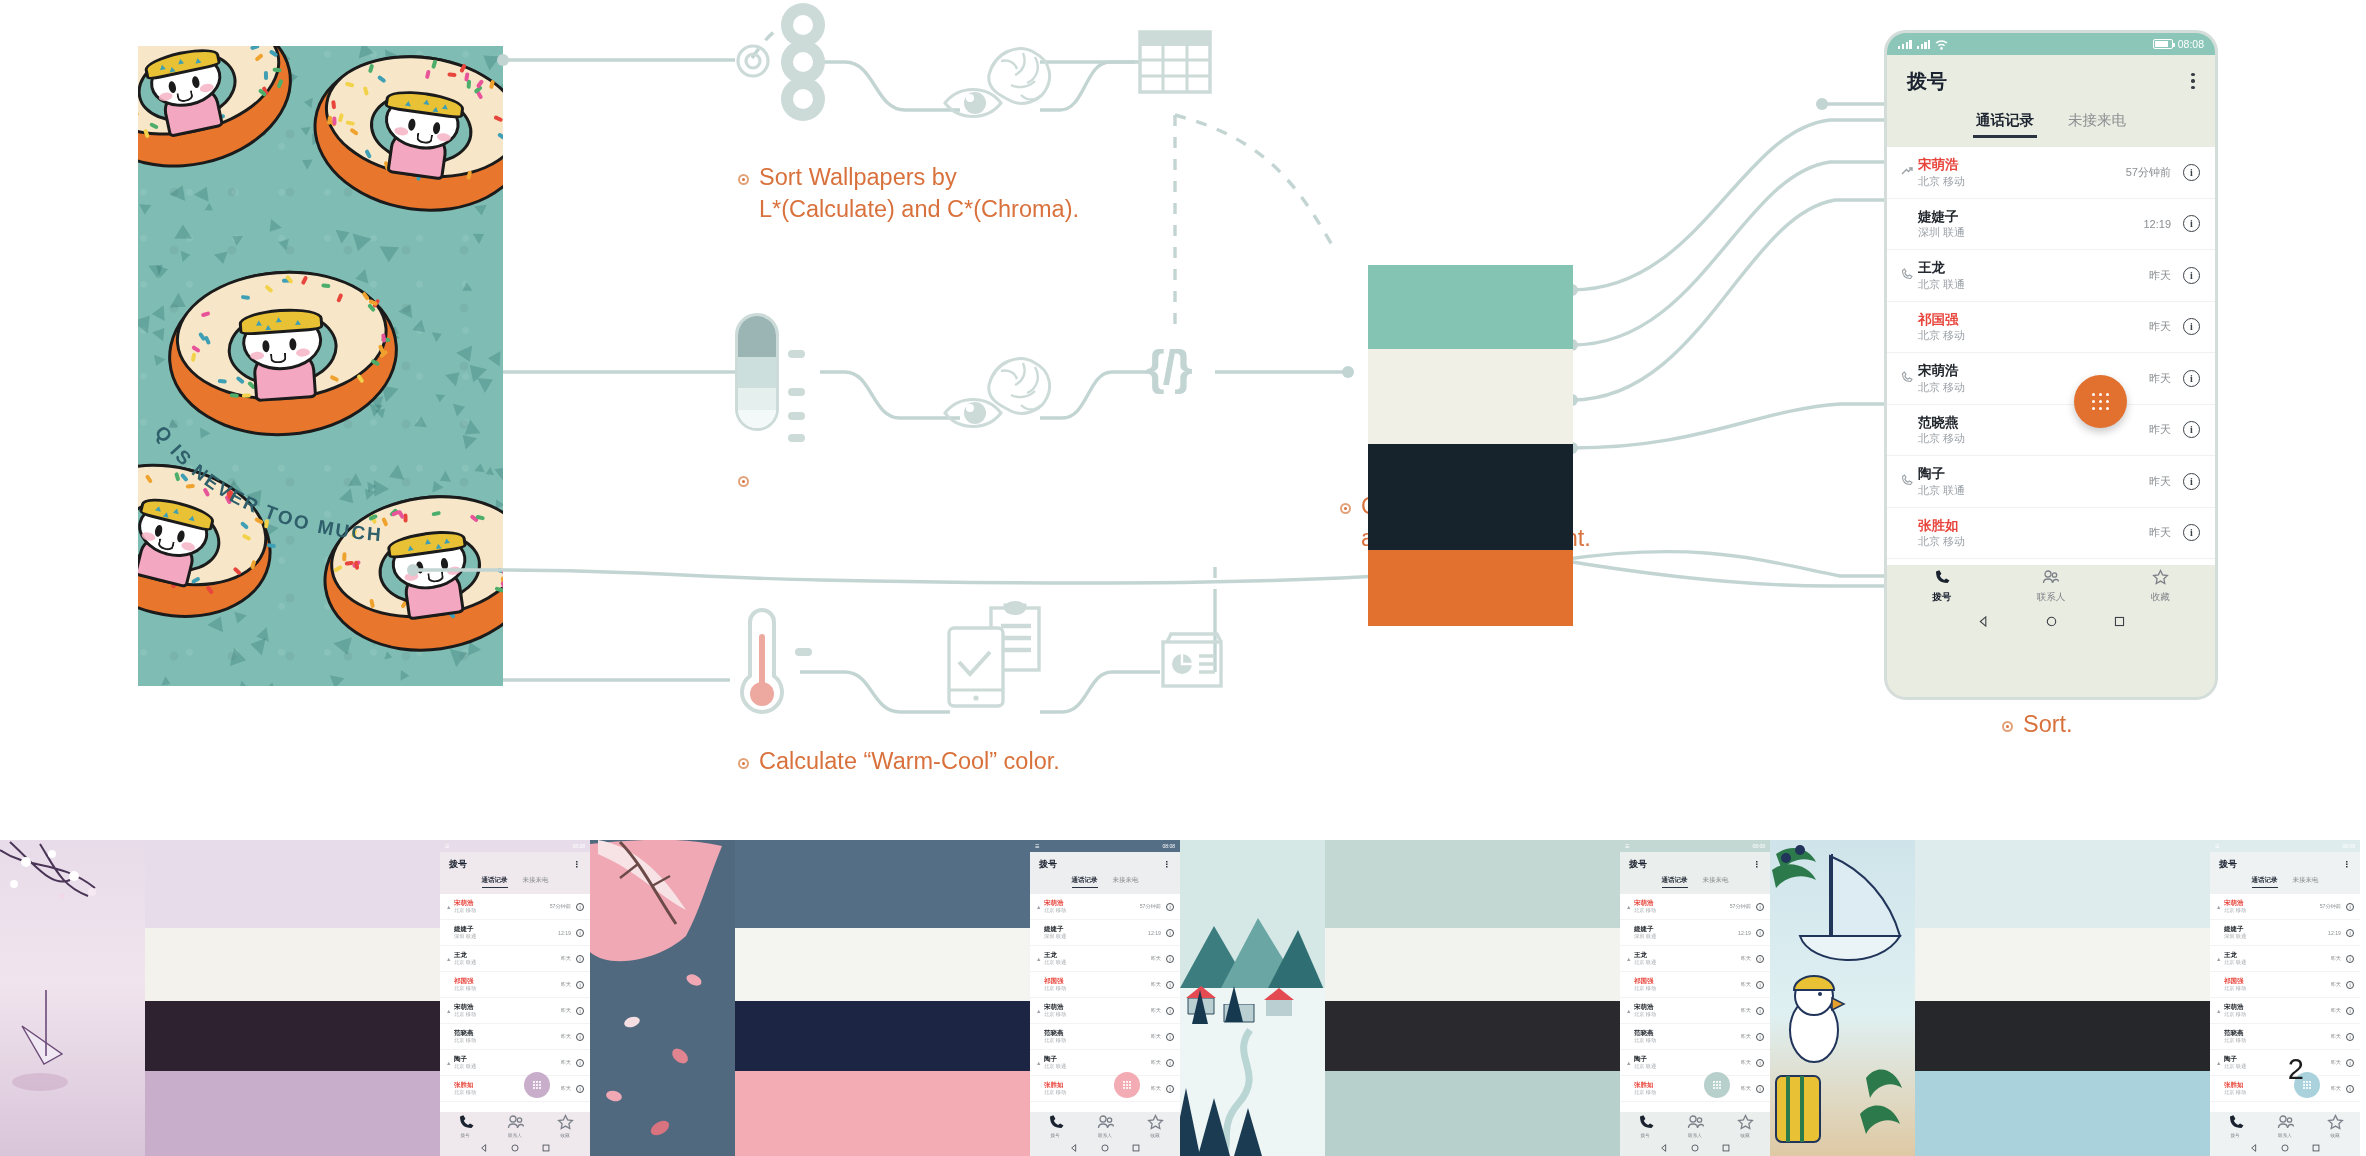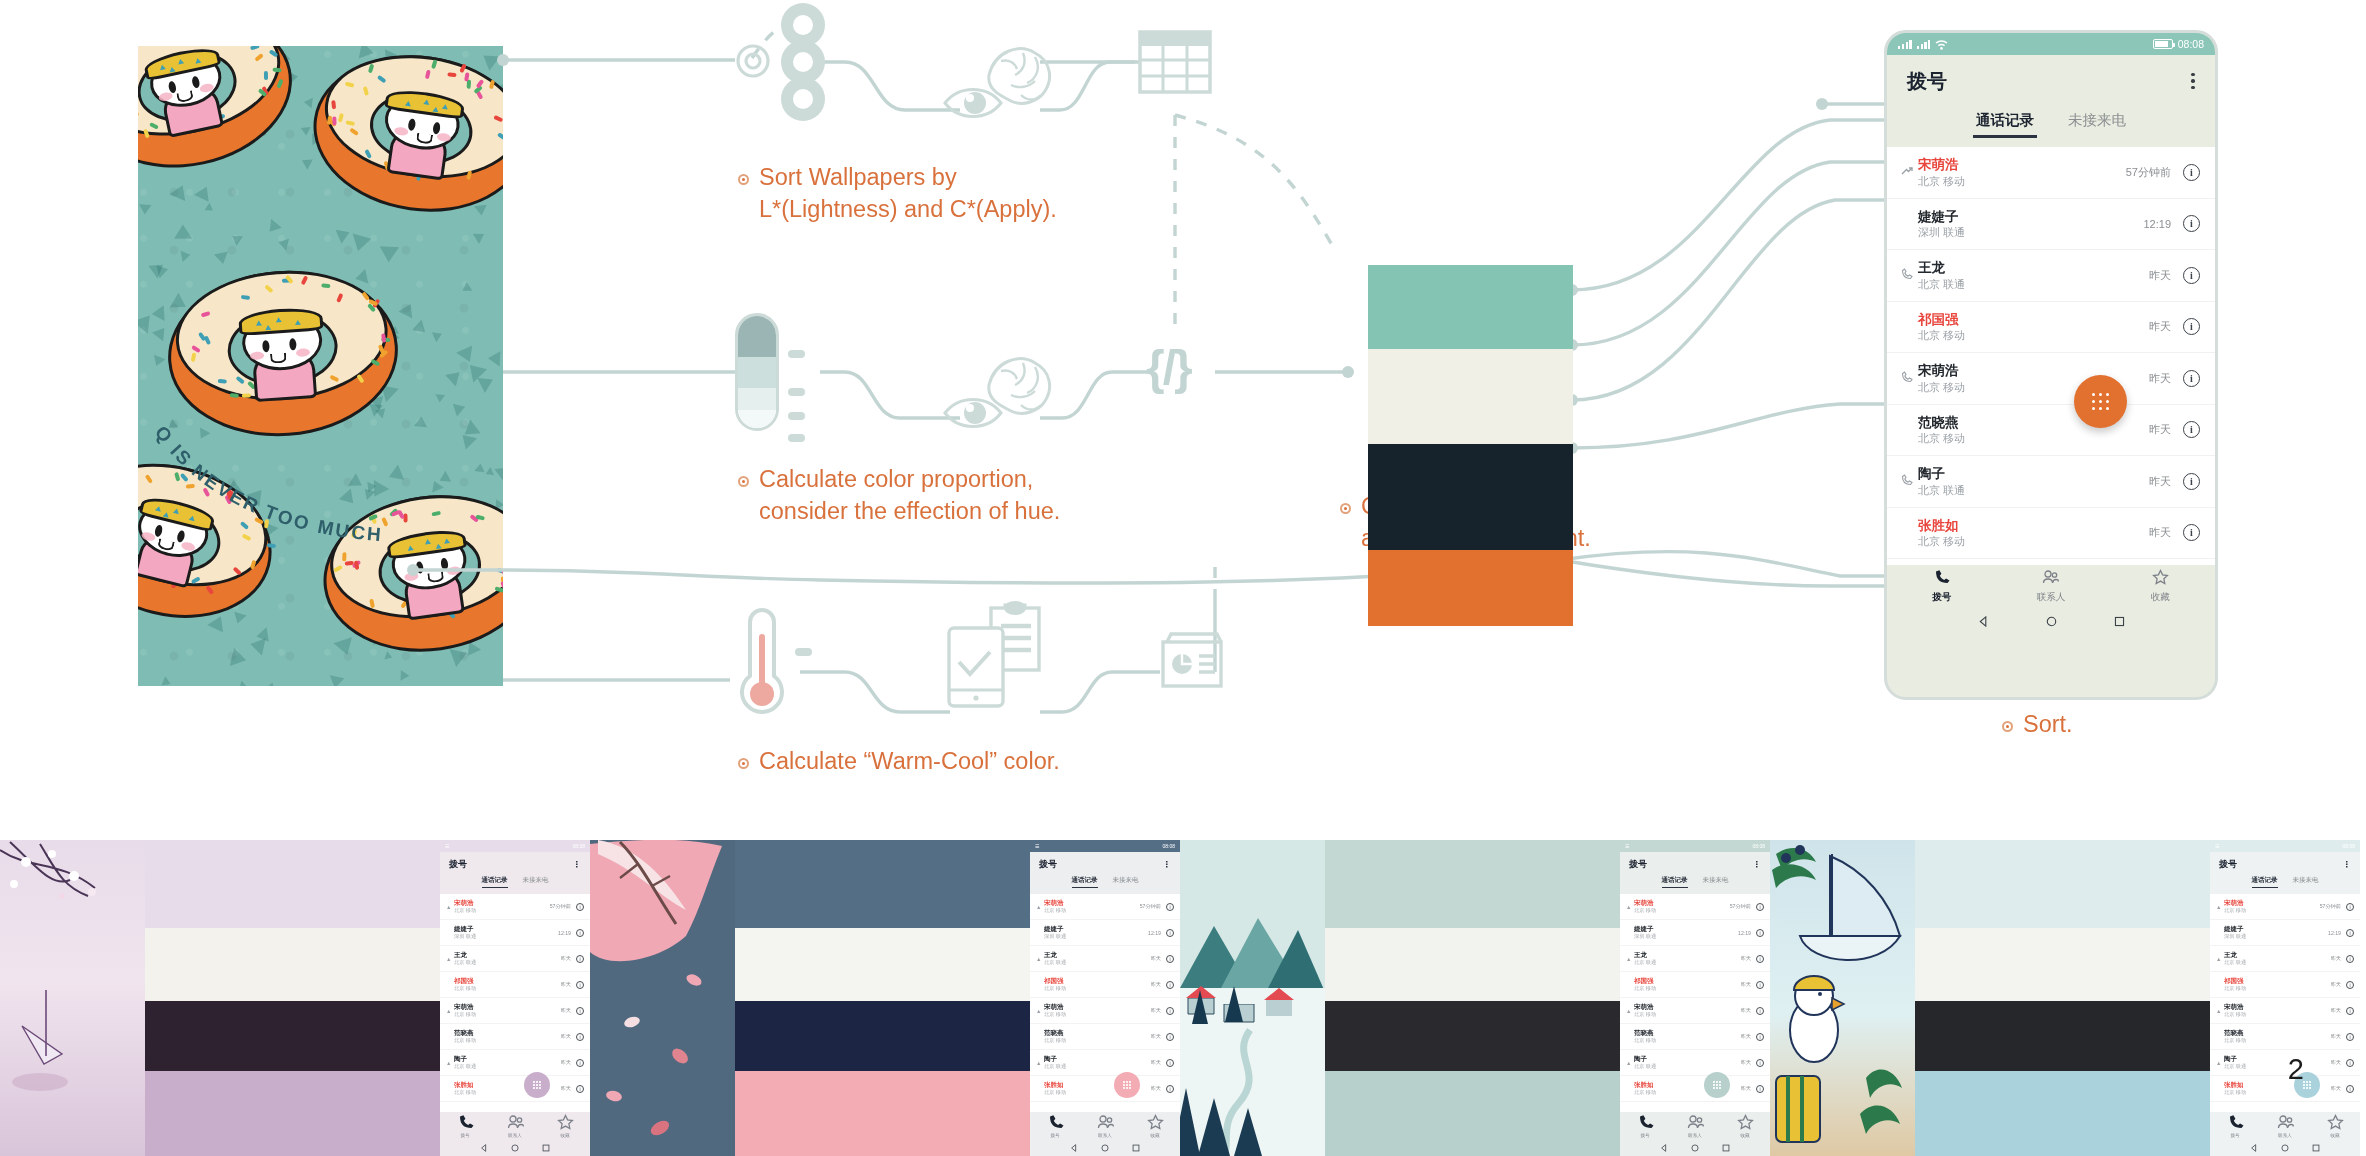--- a/index.html
+++ b/index.html
@@ -703,25 +703,23 @@
       <rect x="8" y="14" width="58" height="44" fill="none" stroke="#ccdbd8" stroke-width="3.4"></rect>
       <path d="M12 14 l4 -8 h46 l4 8" fill="none" stroke="#ccdbd8" stroke-width="3.4"></path>
       <circle cx="27" cy="36" r="10" fill="#ccdbd8"></circle>
       <path d="M27 26 v10 h10" fill="none" stroke="#fff" stroke-width="2.4"></path>
       <path d="M44 28 H60 M44 36 H60 M44 44 H60" stroke="#ccdbd8" stroke-width="3.4"></path>
     </svg>
   </div>
 
   <div class="bullet" style="left:738px;top:174px;"></div>
   <div class="note" style="left:759px;top:161px;">Sort Wallpapers by
-L*(Lightness) and C*(Apply).</div>
+L*(Calculate) and C*(Chroma).</div>
 
   <div class="bullet" style="left:738px;top:476px;"></div>
-  <div class="note" style="left:759px;top:463px;">Calculate color proportion,
-consider the effection of hue.</div>
 
   <div class="bullet" style="left:738px;top:758px;"></div>
   <div class="note" style="left:759px;top:745px;">Calculate “Warm-Cool” color.</div>
 
   <div class="bullet" style="left:1340px;top:503px;"></div>
   <div class="note" style="left:1361px;top:490px;">Get colors after
 automatic adjustment.</div>
 
   <div class="bullet" style="left:2002px;top:721px;"></div>
   <div class="note" style="left:2023px;top:708px;">Sort.</div>

